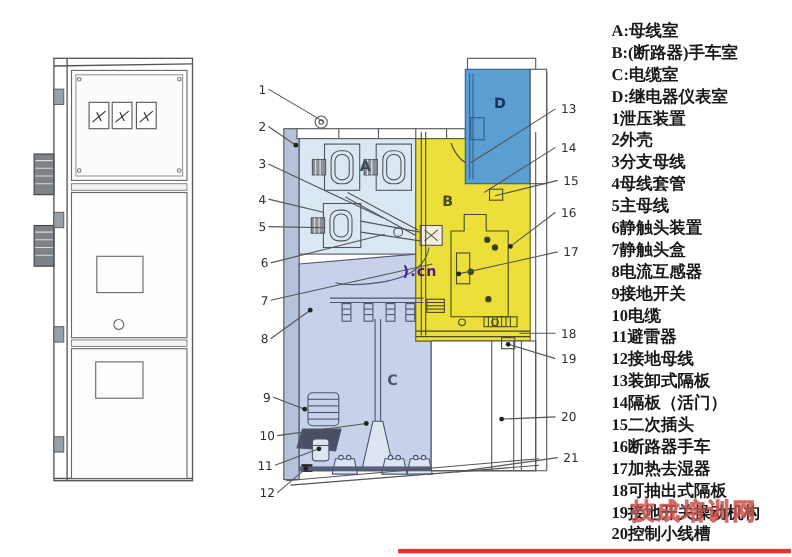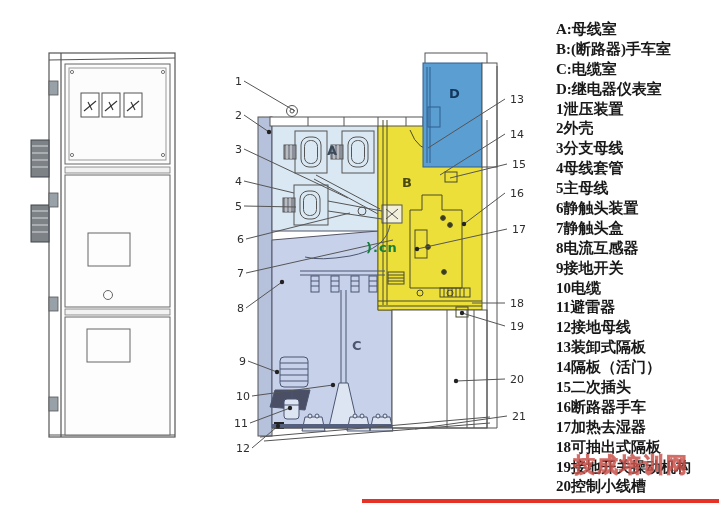--- a/index.html
+++ b/index.html
@@ -8,21 +8,21 @@
   .abs{position:absolute;}
   svg{display:block;}
   svg text{font-family:"DejaVu Sans",sans-serif;}
   .num{font-size:11px;fill:#2e2e2e;}
   .comp{font-weight:bold;}
   .legend{position:absolute;left:556px;top:20px;width:166px;
           font-family:"Liberation Serif",serif;font-size:15px;line-height:19.9px;
           color:#181818;font-weight:600;white-space:nowrap;}
   .legend-row{height:19.9px;}
   .wm-cn{position:absolute;left:366px;top:240px;font-size:13px;font-weight:bold;
-         color:#15803d;font-family:"DejaVu Sans",sans-serif;letter-spacing:1px;}
+         color:#4c1d95;font-family:"DejaVu Sans",sans-serif;letter-spacing:1px;}
   .wm-brand{position:absolute;left:574px;top:451px;font-size:21px;font-weight:bold;
             letter-spacing:2px;color:rgba(226,122,116,0.42);
             -webkit-text-stroke:1px rgba(198,76,70,0.75);
             font-family:"Liberation Serif",serif;}
   .red-underline{position:absolute;left:362px;top:499px;width:357px;height:4px;
                  background:#e63226;}
 </style>
 </head>
 <body>
 

